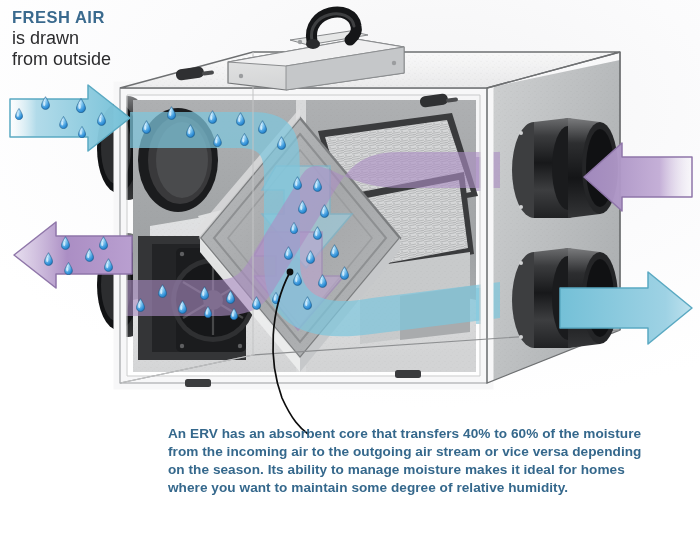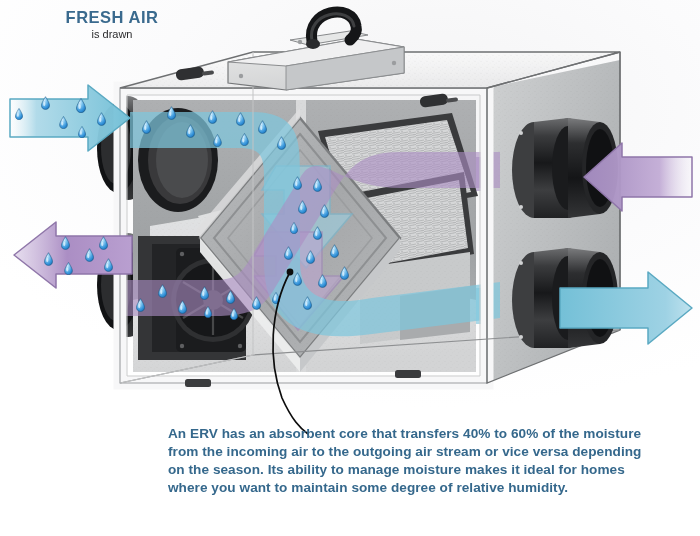--- a/index.html
+++ b/index.html
@@ -13,28 +13,27 @@
     background:
       radial-gradient(ellipse 520px 300px at 62% 20%, #f4f4f5 0%, #fbfbfc 55%, #ffffff 100%),
       linear-gradient(160deg,#eceded 0%,#f6f6f7 42%,#ffffff 78%,#ffffff 100%);
   }
   #scene{position:absolute;inset:0;}
 
   
   .hdr{
     position:absolute;left:12px;top:8px;width:200px;z-index:40;
     line-height:1.16;
-    text-align:center;
   }
   .hdr-title{
     font-size:16.5px;font-weight:bold;letter-spacing:.5px;color:#3a6a8e;
     margin:0 0 1px 0;
   }
   .hdr-sub{
-    font-size:11px;font-weight:400;color:#2b2b2d;margin:0;
+    font-size:18px;font-weight:400;color:#2b2b2d;margin:0;
   }
   .caption{
     position:absolute;left:168px;top:425px;width:478px;z-index:40;
     font-size:13.6px;font-weight:bold;color:#35688c;line-height:1.33;
     letter-spacing:.05px;
   }
 </style>
 </head>
 <body>
 
@@ -392,17 +391,18 @@
 
     <g>
       <path d="M290 272 C270 310 268 360 282 398 C292 420 300 428 308 434" fill="none" stroke="#0d0d0d" stroke-width="1.7" stroke-linecap="round"></path>
       <circle cx="290" cy="272" r="3.4" fill="#0d0d0d"></circle>
     </g>
   </svg>
 
   <div class="hdr">
     <div class="hdr-title">FRESH AIR</div>
     <div class="hdr-sub">is drawn</div>
+    <div class="hdr-sub">from outside</div>
   </div>
 
   <div class="caption">An ERV has an absorbent core that transfers 40% to 60% of the moisture from the incoming air to the outgoing air stream or vice versa depending on the season. Its ability to manage moisture makes it ideal for homes where you want to maintain some degree of relative humidity.</div>
 
 </div>
 
 </body></html>

